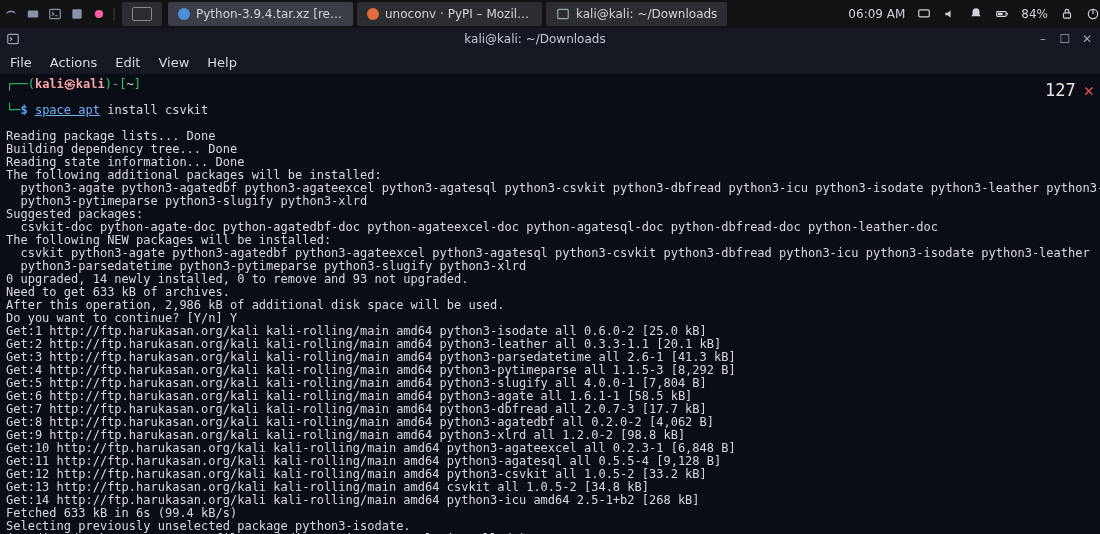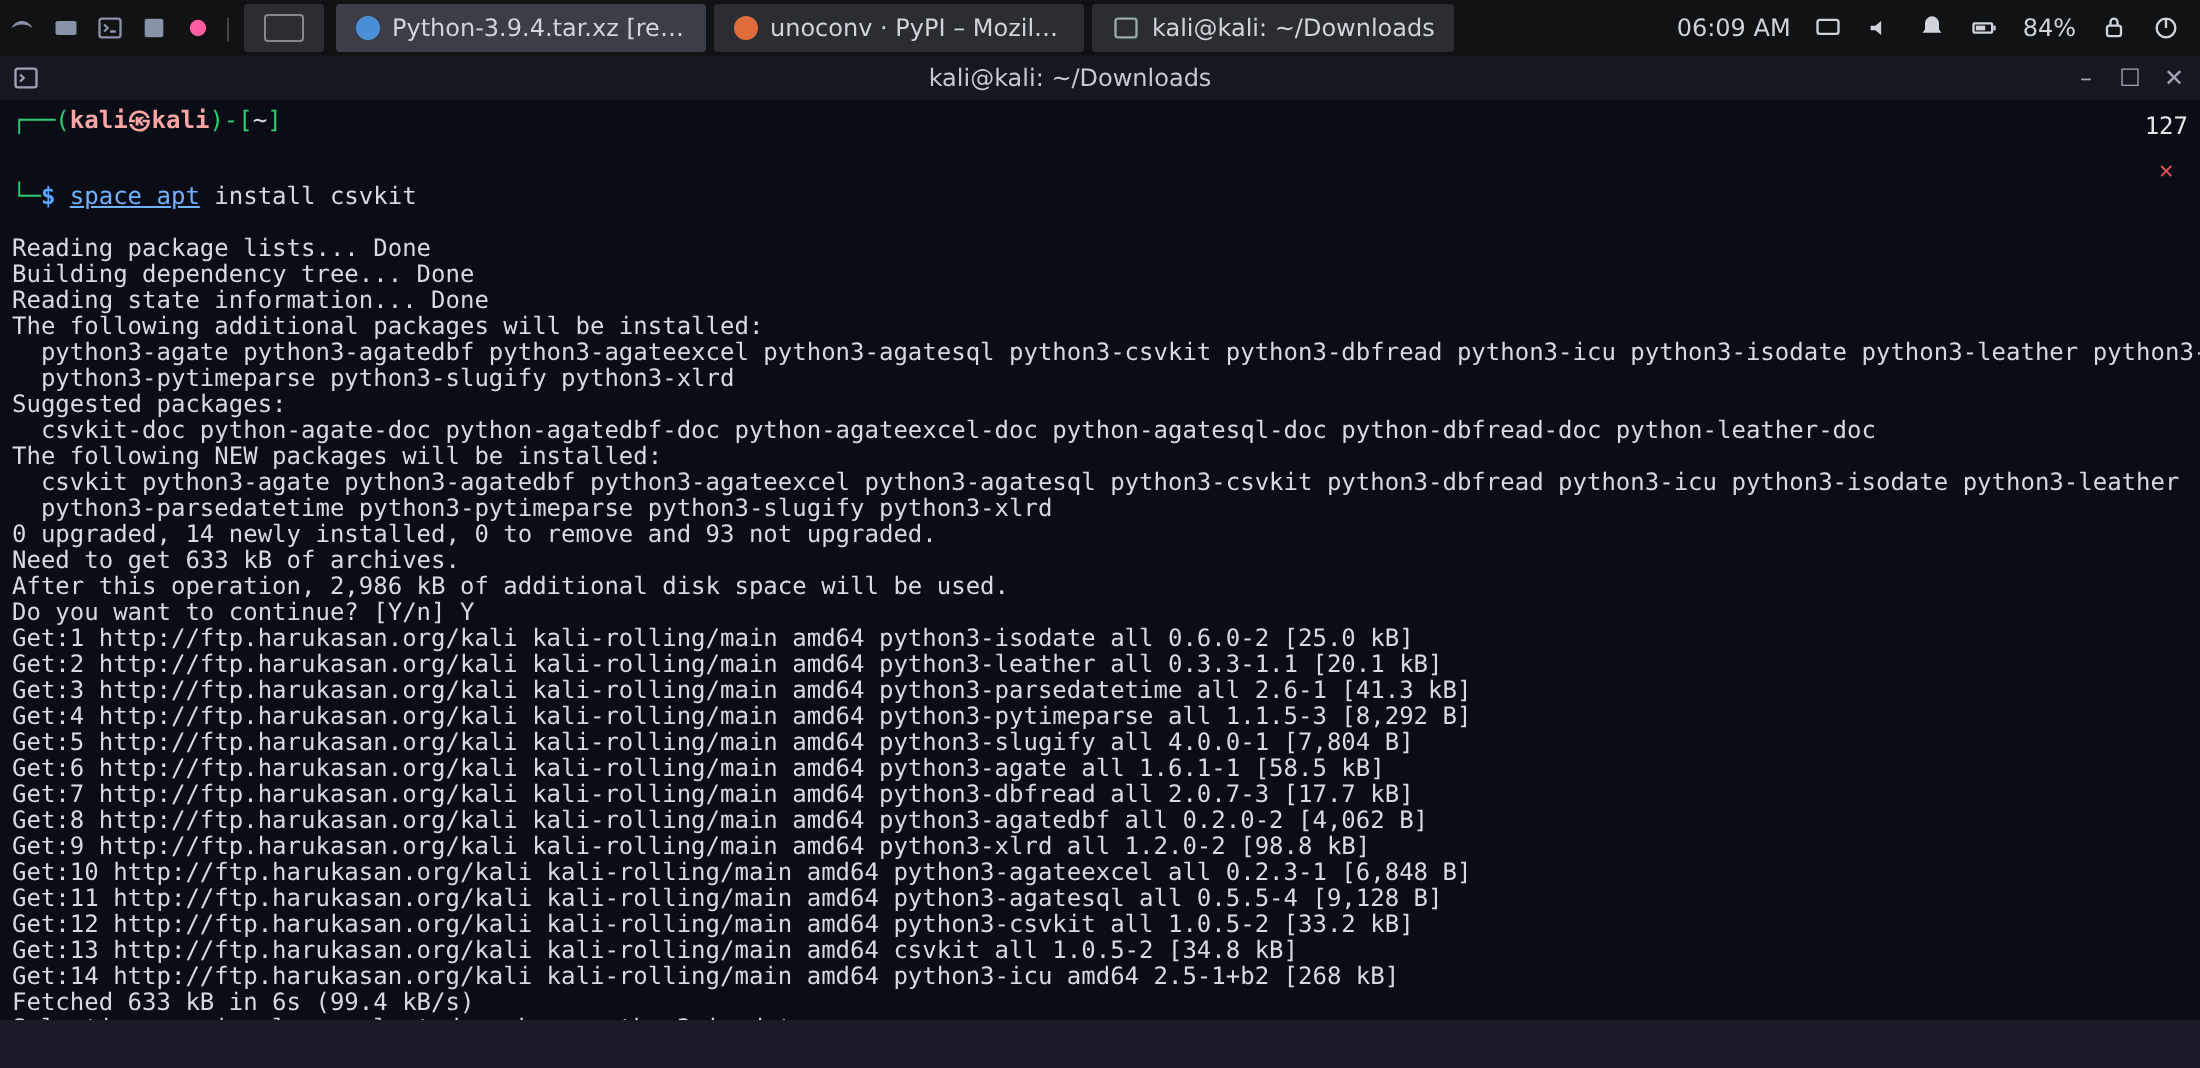--- a/index.html
+++ b/index.html
@@ -22,21 +22,21 @@
     display: flex; align-items: center; gap: 6px; border-radius: 2px; color: #d0d4db;
     max-width: 185px; white-space: nowrap; overflow: hidden;
   }
   .task-btn .dot { width: 12px; height: 12px; border-radius: 50%; background:#4a90d9; flex:0 0 auto;}
   .task-btn .dot.orange{ background:#e06c3b;}
   .task-btn .lbl { overflow: hidden; text-overflow: ellipsis; }
   .task-btn.active { background: #3b3e46; }
   .square-task { width: 40px; height: 24px; margin:2px 4px; background:#2b2d33; border-radius:2px; display:flex;align-items:center;justify-content:center;}
   .square-task span{ width:20px;height:14px;border:1px solid #888;border-radius:2px;}
   .taskbar-spacer { flex: 1; }
-  .taskbar-right { display: flex; align-items: center; gap: 12px; padding-right: 10px; }
+  .taskbar-right { display: flex; align-items: center; gap: 12px; padding-right: 0; }
   .taskbar-right .ic { display:flex; align-items:center; }
   .taskbar-right svg { width: 14px; height: 14px; fill:#cfd3db; }
 
   
   .term-window { background:#1c1f2b; }
   .titlebar {
     height: 22px; background:#161821; display:flex; align-items:center;
     color:#9da3b4; font-size:12px; padding:0 6px;
   }
   .titlebar-left{ width:30px; display:flex; align-items:center;}
@@ -61,24 +61,24 @@
     font-size: 12px; line-height: 13px; color:#d8dadf; white-space: pre;
     letter-spacing: 0px;
   }
   .prompt-line { display:flex; align-items:baseline; gap:0; font-family: inherit;}
   .p-open, .p-close, .p-bracket { color:#27c93f; }
   .p-userhost { color:#fca5a5; font-weight: bold; }
   .p-open, .p-bracket{ color:#2ecc71;}
   .p-dash{ color:#2ecc71;}
   .p-dollar{ color:#58a6ff; font-weight:bold;}
   .cmd-sudo{ color:#6fb3ff; text-decoration: underline; }
-  .cmd-rest{ color:#d8dadf;margin-top:12px; }
+  .cmd-rest{ color:#d8dadf; }
   .term-overlay {
     position:absolute; top:6px; right:6px; display:flex; align-items:center; gap:8px;
-    font-family:"DejaVu Sans Mono",monospace; font-size:12px;flex-direction:column;
+    font-family:"DejaVu Sans Mono",monospace; font-size:17px;
   }
   .term-overlay .count { color:#e6e6e6; }
   .term-overlay .xbtn { color:#e05555; font-weight:bold; cursor:default; }
 
   
   .kali-icons { display:flex; align-items:center;}
   .kali-icons .mini{
     width:18px;height:18px; margin:0 2px; display:flex;align-items:center;justify-content:center;
     color:#8893a8;
   }
@@ -191,20 +191,27 @@
         </svg>
     </div>
     <div class="titlebar-center">kali@kali: ~/Downloads</div>
     <div class="titlebar-right">
       <span class="winbtn">–</span>
       <span class="winbtn">☐</span>
       <span class="winbtn">✕</span>
     </div>
   </div>
 
+  <div class="menubar">
+    <span class="menuitem">File</span>
+    <span class="menuitem">Actions</span>
+    <span class="menuitem">Edit</span>
+    <span class="menuitem">View</span>
+    <span class="menuitem">Help</span>
+  </div>
 
   <div class="term-body">
     <div class="term-overlay">
       <span class="count">127</span>
       <span class="xbtn">✕</span>
     </div>
 
     <pre class="term-output"><span class="prompt-line"><span class="p-open">┌──(</span><span class="p-userhost">kali㉿kali</span><span class="p-open">)-[</span><span class="p-userhost" style="color:#d8dadf;font-weight:normal">~</span><span class="p-open">]</span></span>
 <span class="prompt-line"><span class="p-dash">└─</span><span class="p-dollar">$ </span><span class="cmd-sudo">space</span><span class="cmd-sudo" style="text-decoration:underline"> apt</span><span class="cmd-rest"> install csvkit</span></span>
 <span id="term-lines">Reading package lists... Done

